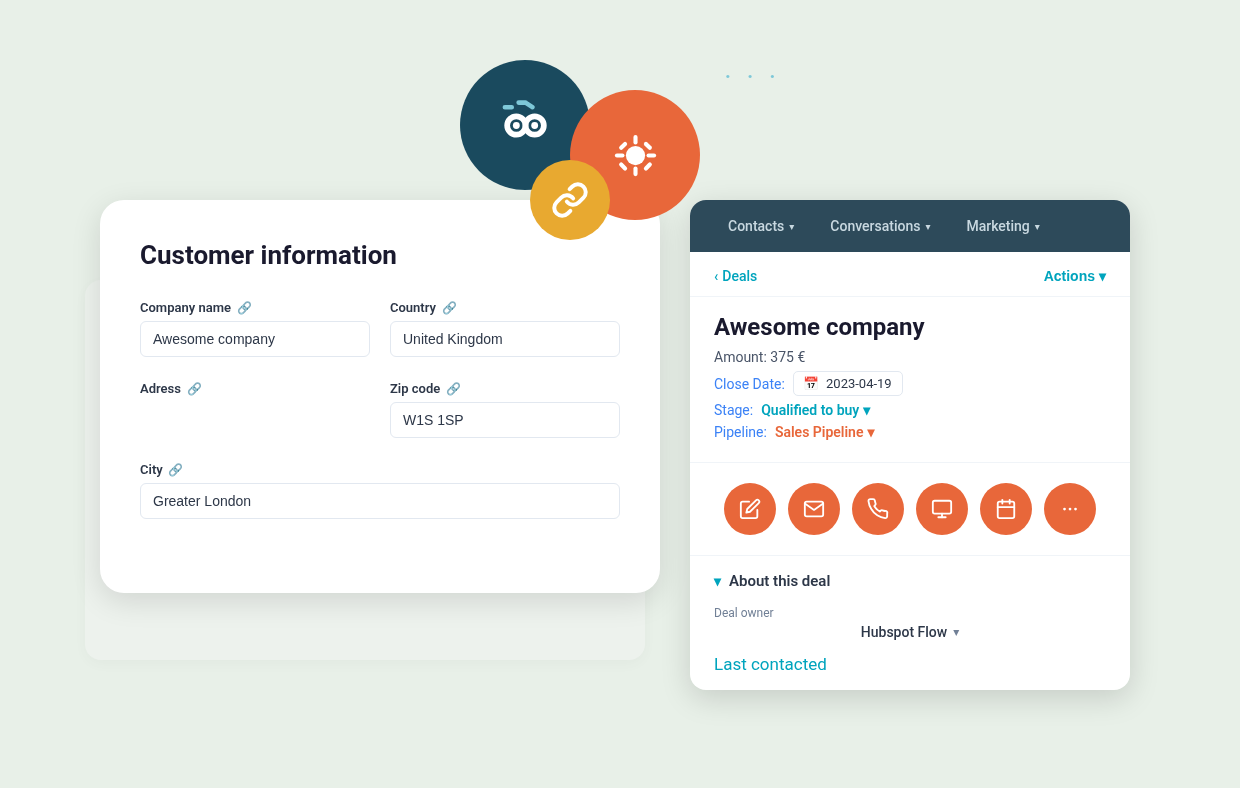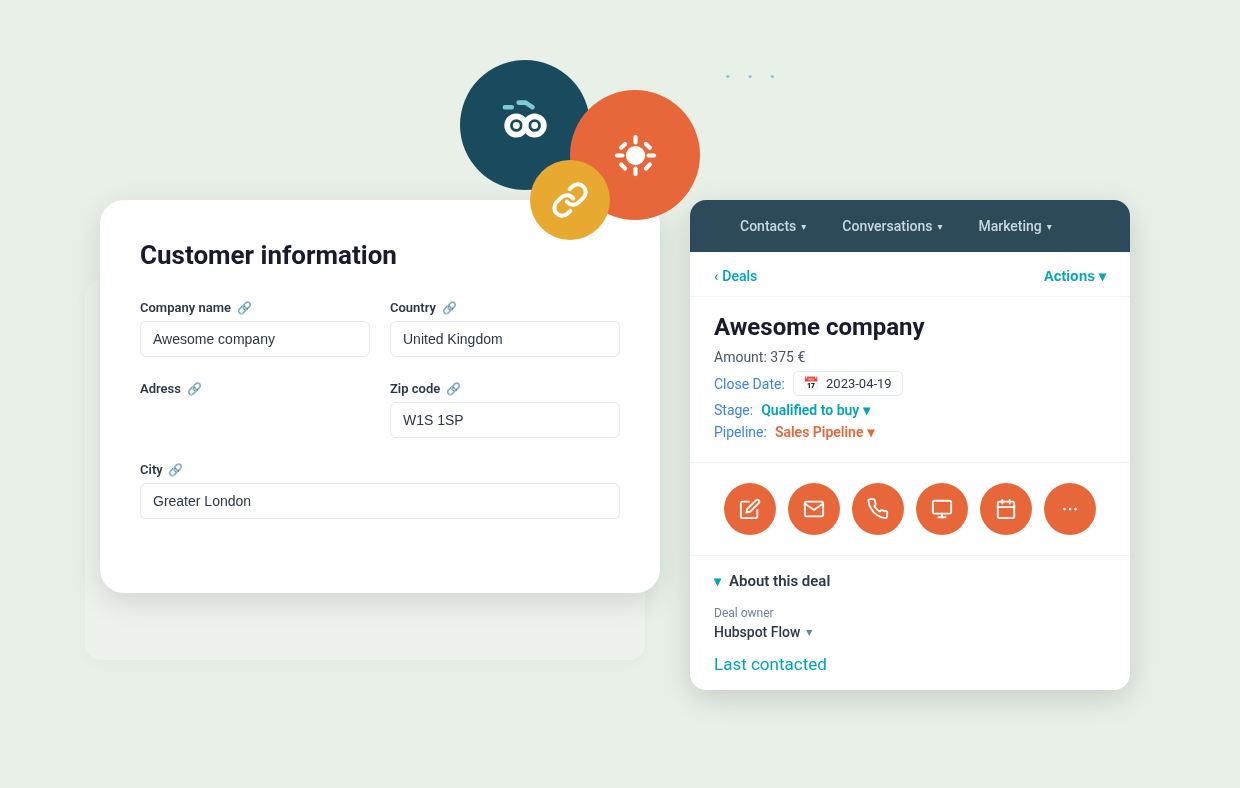--- a/index.html
+++ b/index.html
@@ -135,21 +135,21 @@
       width: 440px;
       box-shadow: 0 8px 30px rgba(0,0,0,0.15);
       flex-shrink: 0;
     }
 
     
     .crm-nav {
       background: #2d4a5a;
       display: flex;
       align-items: center;
-      padding: 0 32px;
+      padding: 0 20px;
       height: 52px;
       gap: 0;
     }
     .crm-nav-item {
       color: #c8d8e0;
       font-size: 14px;
       font-weight: 500;
       padding: 0 18px;
       height: 100%;
       display: flex;
@@ -304,20 +304,21 @@
     }
     .deal-owner-value {
       font-size: 14px;
       color: #2d3748;
       font-weight: 500;
       display: flex;
       align-items: center;
       gap: 6px;
       cursor: pointer;
       margin-bottom: 14px;
+      justify-content: center;
     }
     .deal-owner-value .dropdown-arrow {
       color: #718096;
       font-size: 12px;
     }
     .last-contacted {
       font-size: 17px;
       color: #00a4bd;
       cursor: pointer;
     }

